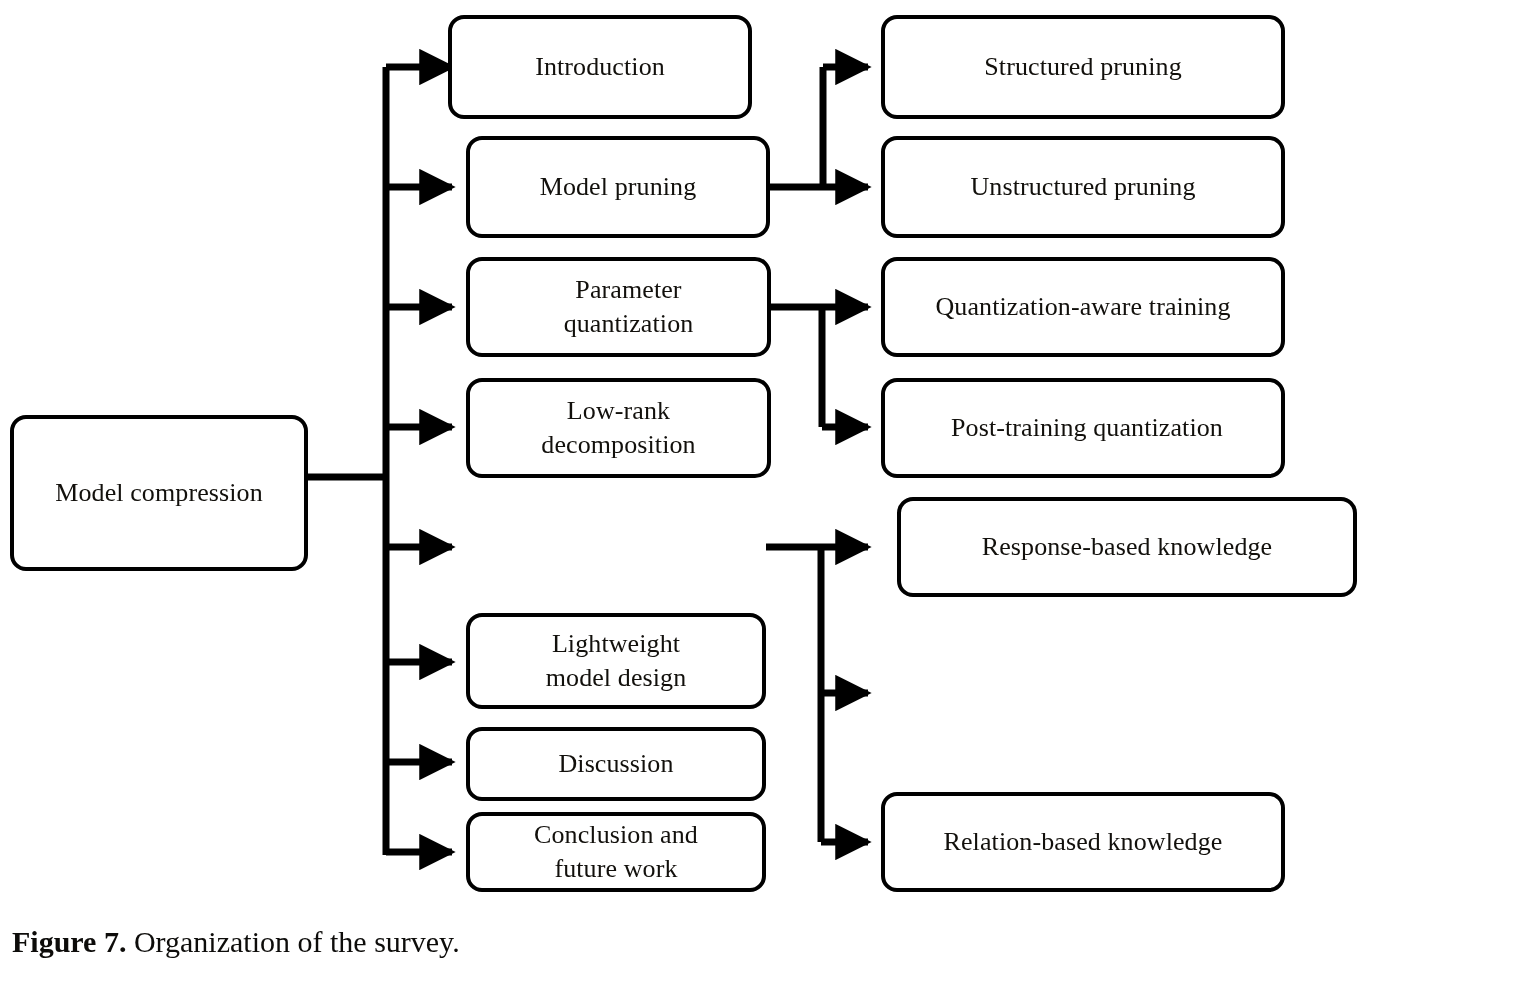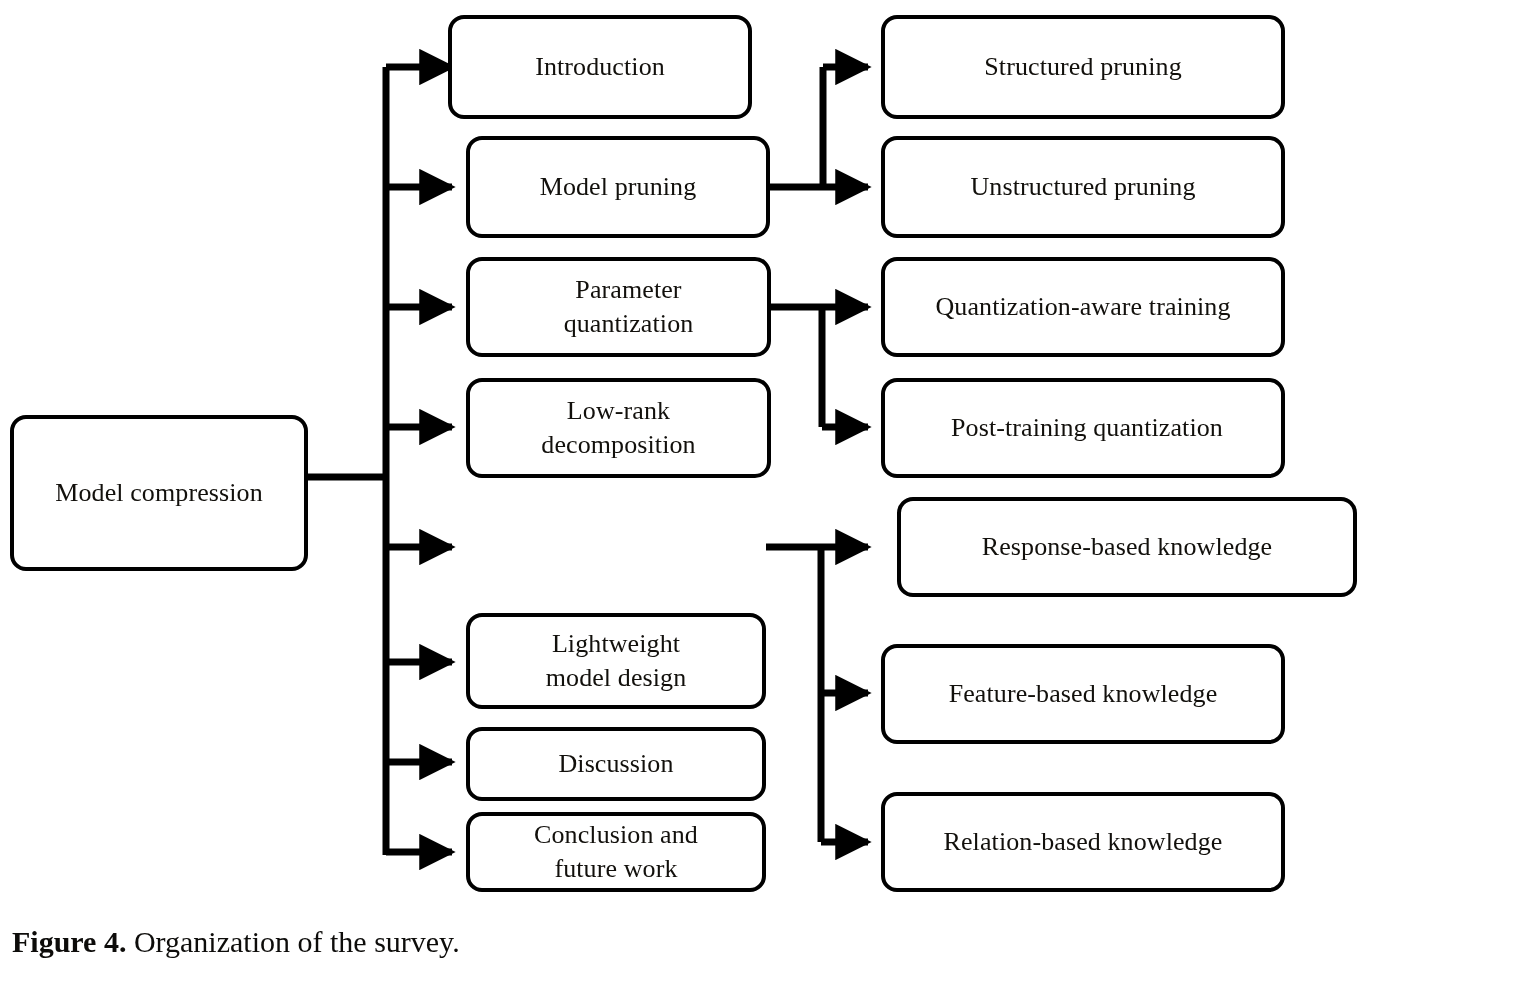--- a/index.html
+++ b/index.html
@@ -150,25 +150,22 @@
   </div>
 
   <div class="node" style="left:881px; top:378px; width:404px; height:100px;padding-left:16px;">
     <span class="label">Post-training quantization</span>
   </div>
 
   <div class="node" style="left:881px; top:497px; width:460px; height:100px;margin-left:16px;">
     <span class="label">Response-based knowledge</span>
   </div>
 
-  <div class="node" style="left:881px; top:644px; width:404px; height:100px;">
-    <span class="label">Feature-based knowledge</span>
-  </div>
 
   <div class="node" style="left:881px; top:792px; width:404px; height:100px;">
     <span class="label">Relation-based knowledge</span>
   </div>
 
   <div class="caption">
-    <span class="fig-label">Figure 4.</span><span class="fig-text"> Organization of the survey.</span>
+    <span class="fig-label">Figure 7.</span><span class="fig-text"> Organization of the survey.</span>
   </div>
 
 </div>
 
 </body></html>

